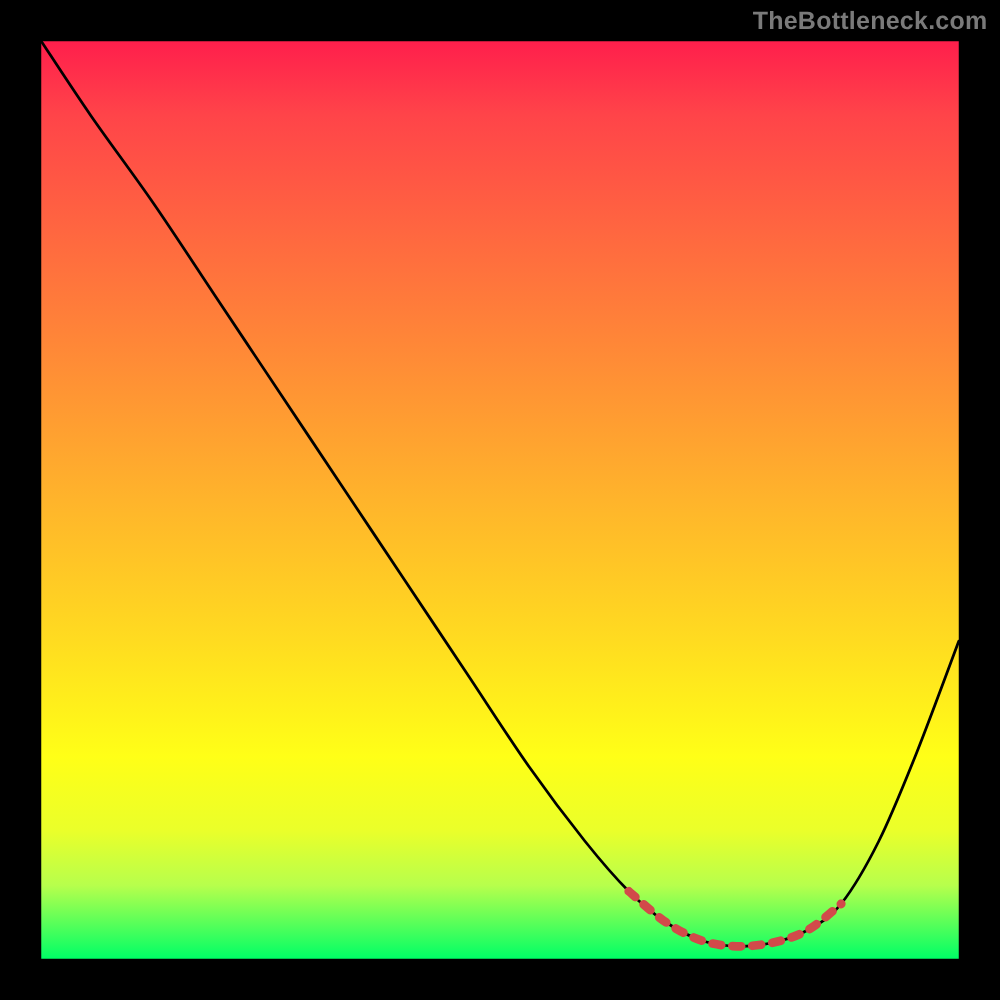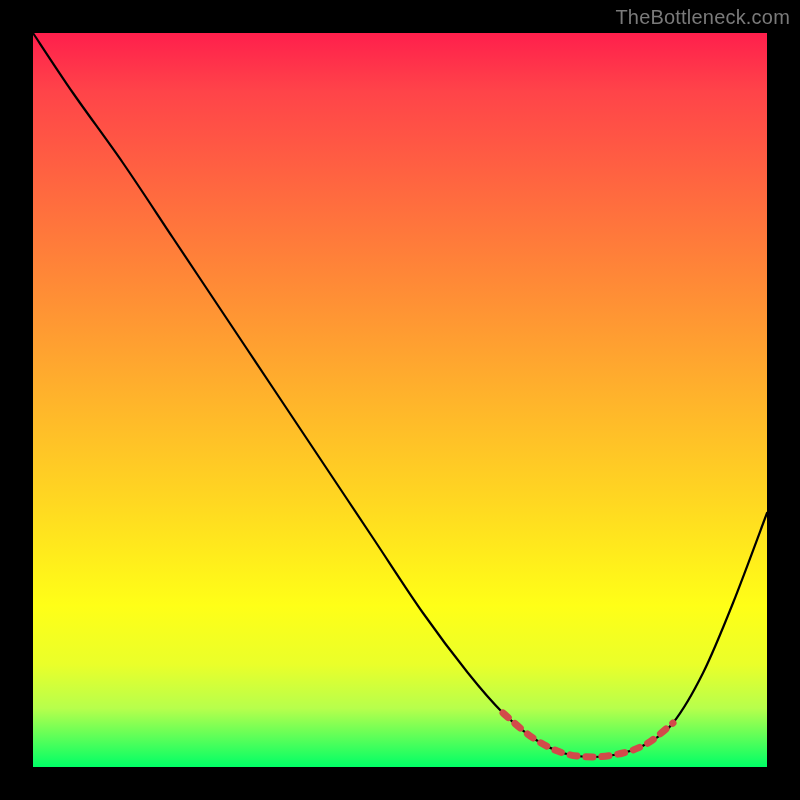--- a/index.html
+++ b/index.html
@@ -11,21 +11,21 @@
     position: relative;
     font-family: Arial, Helvetica, sans-serif;
     overflow: hidden;
   }
   .watermark {
     position: absolute;
     top: 6px;
     right: 10px;
     color: #7a7a7a;
     font-size: 20px;
-    font-weight: 400;
+    font-weight: 700;
     letter-spacing: 0.2px;
     z-index: 3;
   }
   .plot-area {
     position: absolute;
     left: 33px;
     top: 33px;
     width: 734px;
     height: 734px;
     background: linear-gradient(

